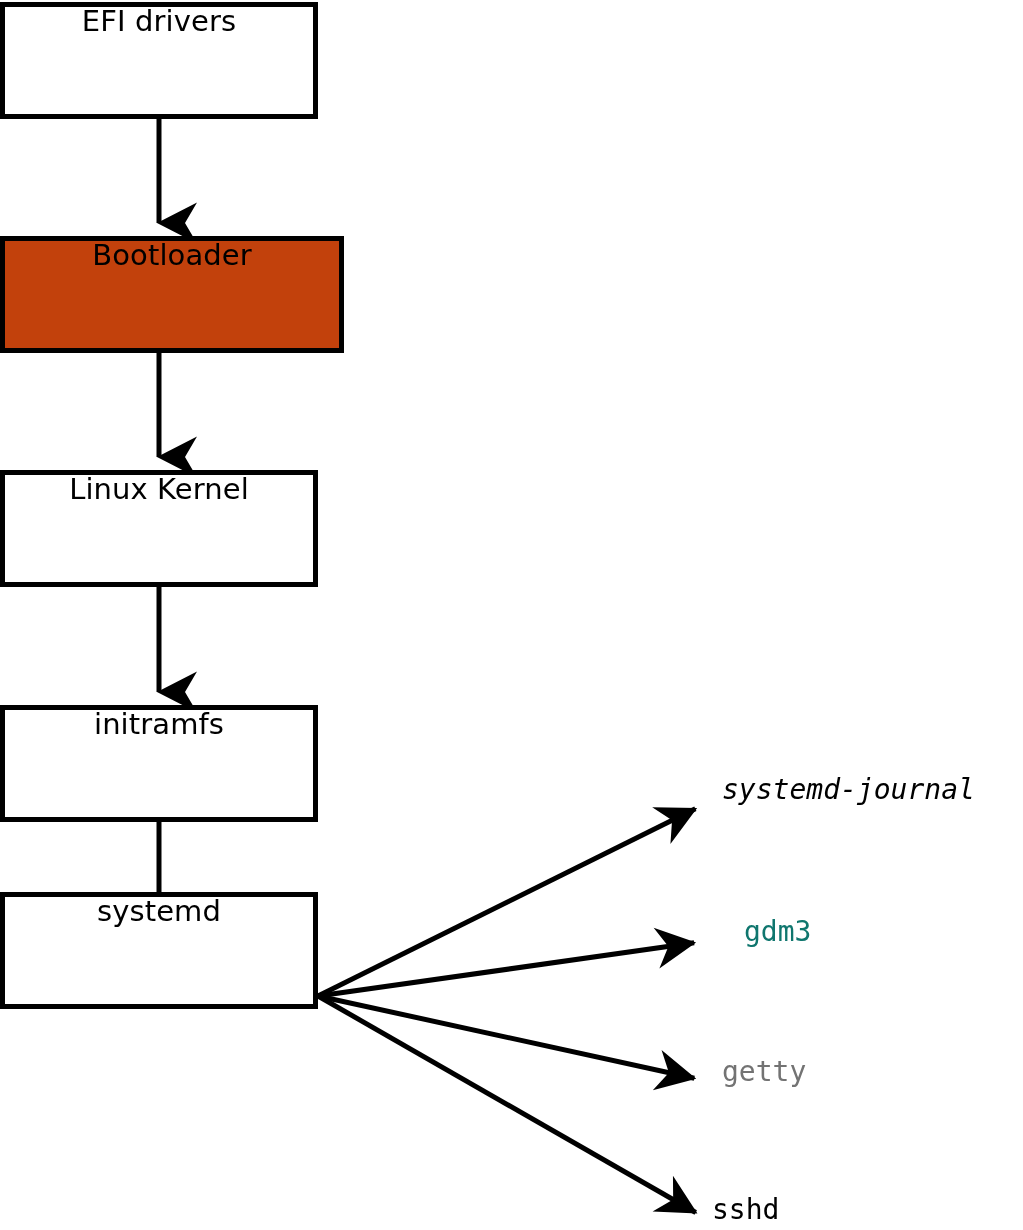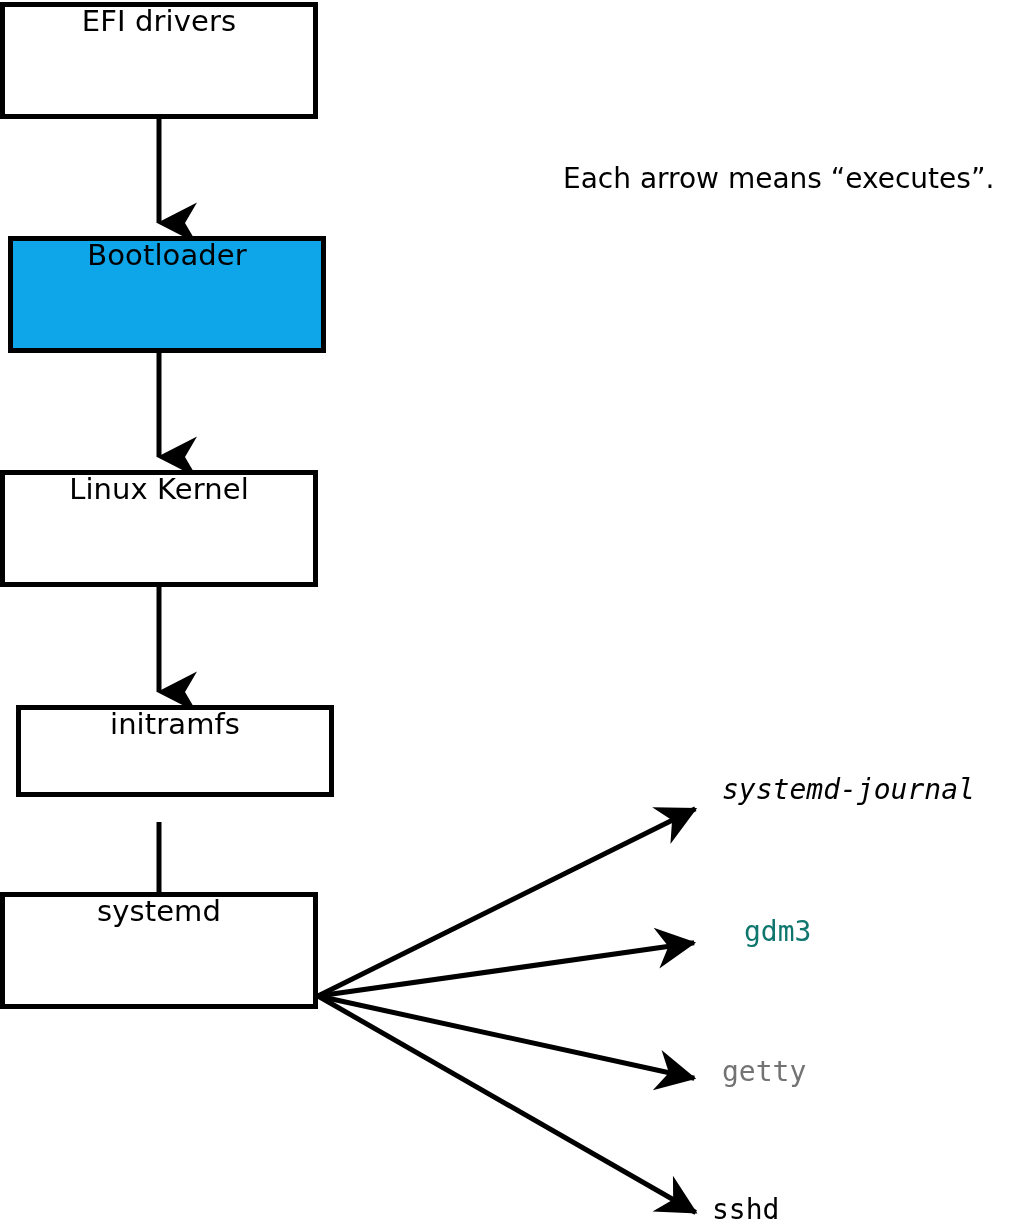--- a/index.html
+++ b/index.html
@@ -80,36 +80,35 @@
         <line x1="318" y1="996" x2="694.1280227299159" y2="942.819945372377" stroke="#000000" stroke-width="5" marker-end="url(#arrowhead-fan)"></line>
         <line x1="318" y1="996" x2="694.2996611327004" y2="1078.2248616870938" stroke="#000000" stroke-width="5" marker-end="url(#arrowhead-fan)"></line>
         <line x1="318" y1="996" x2="695.7217708339866" y2="1212.5345884215399" stroke="#000000" stroke-width="5" marker-end="url(#arrowhead-fan)"></line>
       </g>
   </svg>
 
   <div id="boxes-layer">
       <div class="box" style="left: 0px; top: 2px; width: 318px; height: 117px; border-color: rgb(0, 0, 0); background: rgb(255, 255, 255);">
         <span class="box-label" style="color: rgb(0, 0, 0);">EFI drivers</span>
       </div>
-      <div class="box" style="left: 8px; top: 236px; width: 318px; height: 117px; border-color: rgb(0, 0, 0); background: #0ea5e9;">
+      <div class="box" style="left: 0px; top: 236px; width: 344px; height: 117px; border-color: rgb(0, 0, 0); background: #c2410c;">
         <span class="box-label" style="color: rgb(0, 0, 0);">Bootloader</span>
       </div>
       <div class="box" style="left: 0px; top: 470px; width: 318px; height: 117px; border-color: rgb(0, 0, 0); background: rgb(255, 255, 255);">
         <span class="box-label" style="color: rgb(0, 0, 0);">Linux Kernel</span>
       </div>
-      <div class="box" style="left: 16px; top: 705px; width: 318px; height: 92px; border-color: rgb(0, 0, 0); background: rgb(255, 255, 255);">
+      <div class="box" style="left: 0px; top: 705px; width: 318px; height: 117px; border-color: rgb(0, 0, 0); background: rgb(255, 255, 255);">
         <span class="box-label" style="color: rgb(0, 0, 0);">initramfs</span>
       </div>
       <div class="box" style="left: 0px; top: 892px; width: 318px; height: 117px; border-color: rgb(0, 0, 0); background: rgb(255, 255, 255);">
         <span class="box-label" style="color: rgb(0, 0, 0);">systemd</span>
       </div>
     </div>
 
   <div id="services-layer">
       <div class="leaf-label" style="left: 722px; top: 776px; color: rgb(0, 0, 0); font-style: italic;">systemd-journal</div>
       <div class="leaf-label" style="left: 744px; top: 918px; color: #0f766e;">gdm3</div>
       <div class="leaf-label" style="left: 722px; top: 1058px; color: #737373;">getty</div>
       <div class="leaf-label" style="left: 712px; top: 1196px; color: rgb(0, 0, 0);">sshd</div>
     </div>
 
-  <div class="legend-note" id="legend-note" style="left: 563px; top: 165px; color: rgb(0, 0, 0);">Each arrow means “executes”.</div>
 
 </div>
 
 </body></html>

